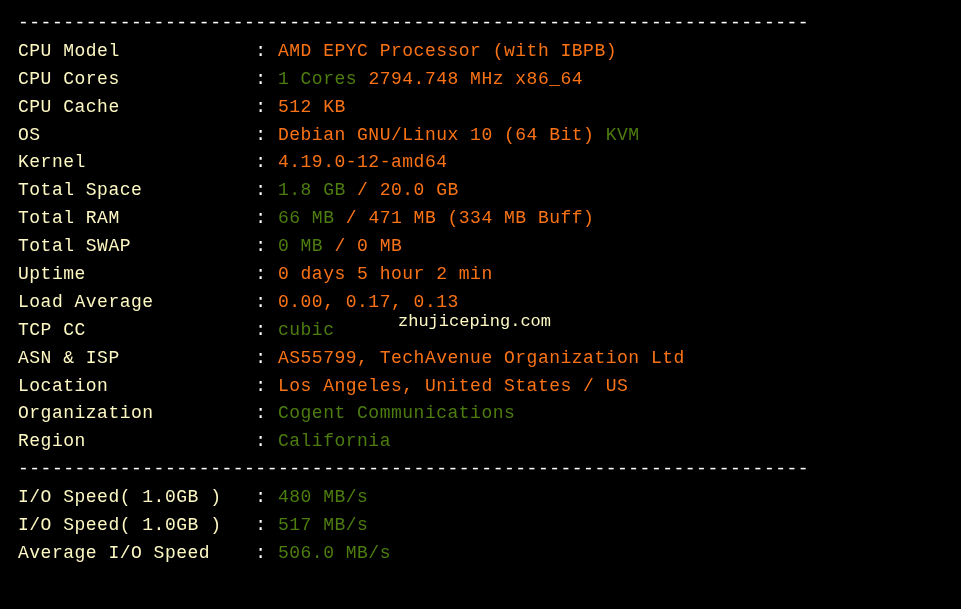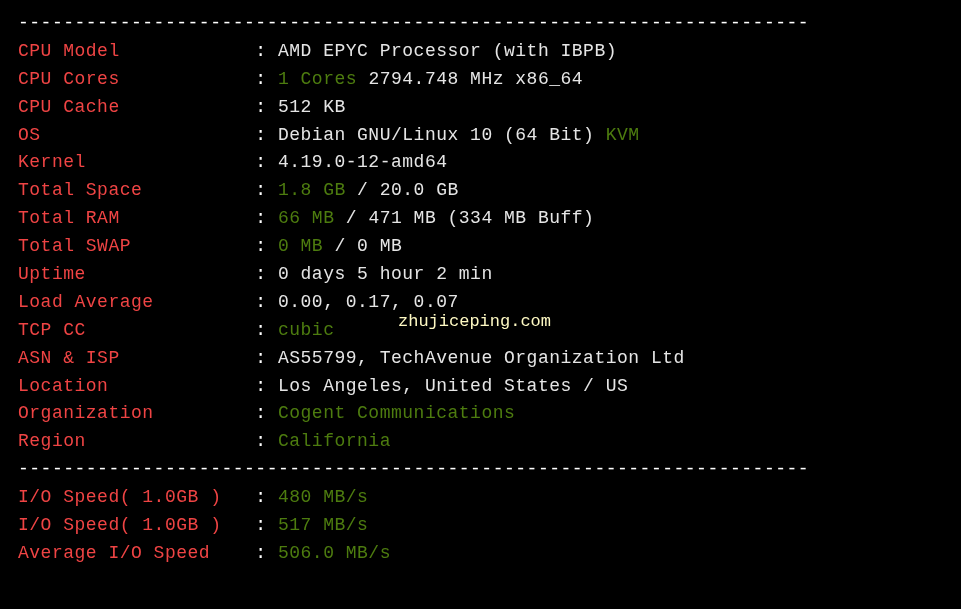--- a/index.html
+++ b/index.html
@@ -16,28 +16,28 @@
       color: #fff;
       width: 961px;
       height: 609px;
       overflow: hidden;
       letter-spacing: 0.5px;
     }
     .row {
       white-space: pre;
     }
     .label {
-      color: #ef4444;
+      color: #fef9c3;
       display: inline-block;
     }
     .colon {
       color: #fff;
     }
     .cyan {
-      color: #e5e5e5;
+      color: #f97316;
       text-align: center;
     }
     .yellow {
       color: #4d7c0f;
     }
     .divider {
       color: #fff;
       white-space: nowrap;
       overflow: hidden;
     }
@@ -58,21 +58,21 @@
 <div id="sysinfo">
     <div class="row"><span class="label">CPU Model            </span><span class="colon">: </span><span class="cyan">AMD EPYC Processor (with IBPB)</span></div>
     <div class="row"><span class="label">CPU Cores            </span><span class="colon">: </span><span class="yellow">1 Cores </span><span class="cyan">2794.748 MHz x86_64</span></div>
     <div class="row"><span class="label">CPU Cache            </span><span class="colon">: </span><span class="cyan">512 KB</span></div>
     <div class="row"><span class="label">OS                   </span><span class="colon">: </span><span class="cyan">Debian GNU/Linux 10 (64 Bit) </span><span class="yellow">KVM</span></div>
     <div class="row"><span class="label">Kernel               </span><span class="colon">: </span><span class="cyan">4.19.0-12-amd64</span></div>
     <div class="row"><span class="label">Total Space          </span><span class="colon">: </span><span class="yellow">1.8 GB </span><span class="cyan">/ </span><span class="cyan">20.0 GB</span></div>
     <div class="row"><span class="label">Total RAM            </span><span class="colon">: </span><span class="yellow">66 MB </span><span class="cyan">/ </span><span class="cyan">471 MB </span><span class="cyan">(334 MB Buff)</span></div>
     <div class="row"><span class="label">Total SWAP           </span><span class="colon">: </span><span class="yellow">0 MB </span><span class="cyan">/ </span><span class="cyan">0 MB</span></div>
     <div class="row"><span class="label">Uptime               </span><span class="colon">: </span><span class="cyan">0 days 5 hour 2 min</span></div>
-    <div class="row"><span class="label">Load Average         </span><span class="colon">: </span><span class="cyan">0.00, 0.17, 0.07</span></div>
+    <div class="row"><span class="label">Load Average         </span><span class="colon">: </span><span class="cyan">0.00, 0.17, 0.13</span></div>
     <div class="row"><span class="label">TCP CC               </span><span class="colon">: </span><span class="yellow">cubic</span></div>
     <div class="row"><span class="label">ASN &amp; ISP            </span><span class="colon">: </span><span class="cyan">AS55799, TechAvenue Organization Ltd</span></div>
     <div class="row"><span class="label">Location             </span><span class="colon">: </span><span class="cyan">Los Angeles, United States / US</span></div>
     <div class="row"><span class="label">Organization         </span><span class="colon">: </span><span class="yellow">Cogent Communications</span></div>
     <div class="row"><span class="label">Region               </span><span class="colon">: </span><span class="yellow">California</span></div>
   </div>
 
 <div class="divider">----------------------------------------------------------------------</div>
 
 <div id="ioinfo">

